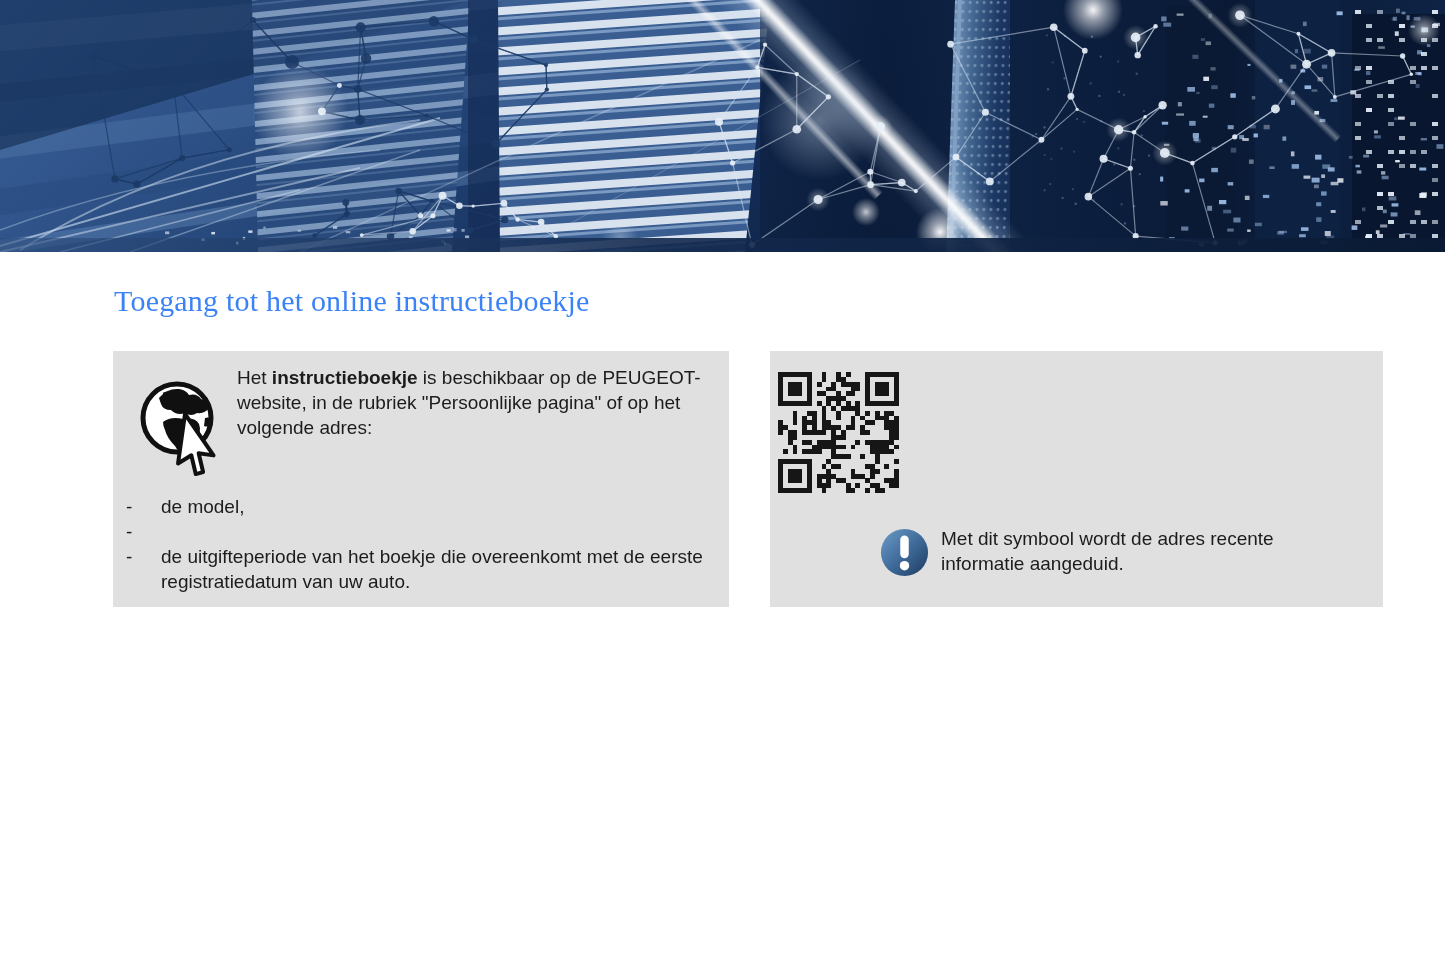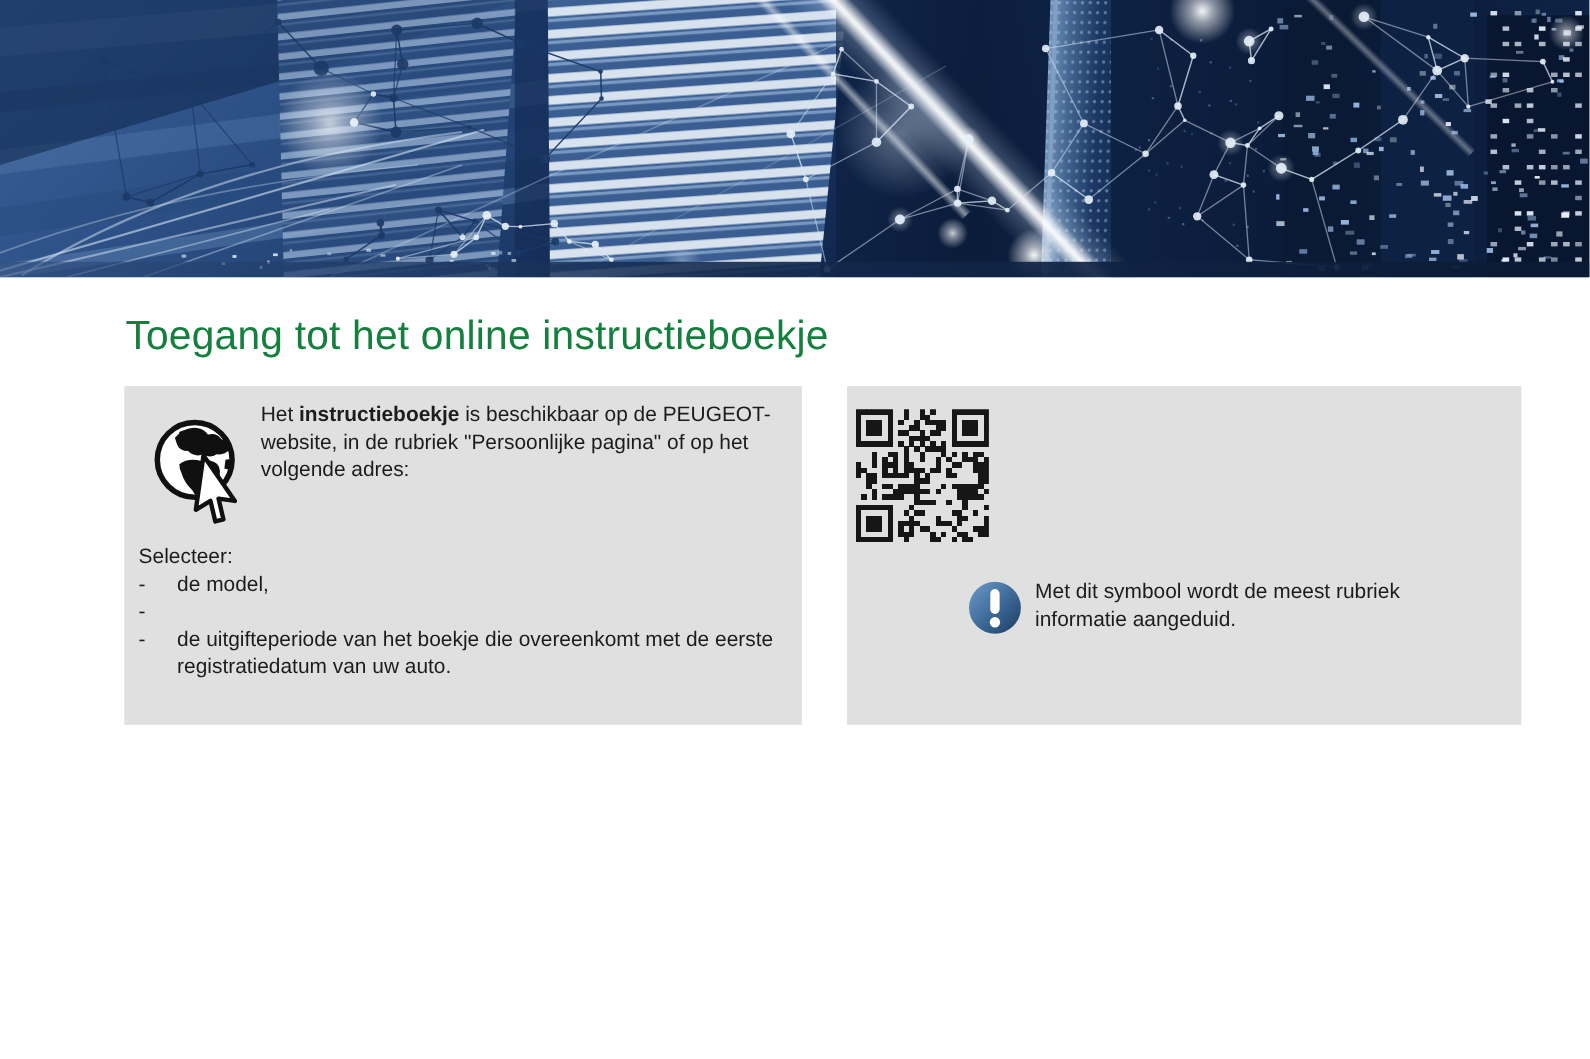--- a/index.html
+++ b/index.html
@@ -5,23 +5,23 @@
   html,body{margin:0;padding:0;}
   body{
     width:1445px;height:963px;background:#ffffff;
     font-family:"Liberation Sans","DejaVu Sans",sans-serif;
     position:relative;overflow:hidden;color:#1c1c1c;
   }
   .hero{position:absolute;left:0;top:0;width:1445px;height:252px;overflow:hidden;background:#16315d;}
   .hero svg{display:block;width:1445px;height:252px;}
   .title{
     position:absolute;left:114px;top:284px;margin:0;
-    font-size:37px;font-weight:400;color:#15803d;letter-spacing:0.2px;white-space:nowrap;
+    font-size:30px;font-weight:400;color:#3b82f6;letter-spacing:0.2px;white-space:nowrap;font-family:Liberation Serif, serif;
   }
-  .box{position:absolute;top:351px;height:308px;background:#e0e0e0;}
+  .box{position:absolute;top:351px;height:256px;background:#e0e0e0;}
   .box-left{left:113px;width:616px;}
   .box-right{left:770px;width:613px;}
   .box p{margin:0;}
   .globe{position:absolute;left:26px;top:27px;width:92px;height:102px;}
   .para{position:absolute;left:124px;top:14px;font-size:19px;line-height:25px;}
   .select{position:absolute;left:13px;top:143px;font-size:19px;line-height:25px;}
   .li{display:flex;}
   .dash{width:35px;flex:0 0 35px;}
   .qr{position:absolute;left:8px;top:21px;width:121px;height:121px;}
   .qr svg{display:block;width:121px;height:121px;}
@@ -689,21 +689,20 @@
       <path d="M24 44 Q32 38 44 41 Q56 39 60 46 Q63 54 57 62 Q52 72 46 74 Q40 76 36 68 Q28 60 26 52 Q24 48 24 44 Z" fill="#101010"></path>
       <path d="M66 40 Q72 38 73 44 Q71 50 65 48 Z" fill="#101010"></path>
       <rect x="24" y="14" width="4" height="3" fill="#101010" transform="rotate(-20 26 15)"></rect>
       <g transform="translate(46,36) rotate(8)">
         <path d="M0,0 L0,50 L12,40 L19,58 L26,55 L19,37 L34,37 Z" fill="#ffffff" stroke="#101010" stroke-width="4" stroke-linejoin="round"></path>
       </g>
     </svg>
   </span>
   <p class="para"><span>Het </span><b>instructieboekje</b><span> is beschikbaar op de PEUGEOT-</span><br><span>website, in de rubriek "Persoonlijke pagina" of op het</span><br><span>volgende adres:</span><br></p>
   <div class="select">
-    <div>Selecteer:</div>
     <div class="li">
       <span class="dash">-</span>
       <span><span>de model,</span></span>
     </div>
     <div class="li">
       <span class="dash">-</span>
     </div>
     <div class="li">
       <span class="dash">-</span>
       <span><span>de uitgifteperiode van het boekje die overeenkomt met de eerste</span><br><span>registratiedatum van uw auto.</span></span>
@@ -1019,14 +1018,14 @@
           <stop offset="0" stop-color="#6e9cc8"></stop>
             <stop offset="0.5" stop-color="#3f6c9b"></stop>
             <stop offset="1" stop-color="#1c3a60"></stop>
         </linearGradient>
       </defs>
       <circle cx="26" cy="26" r="25" fill="url(#gInfo)"></circle>
       <rect x="21.5" y="8" width="9" height="24" rx="4.5" fill="#ffffff"></rect>
       <circle cx="26" cy="40" r="5" fill="#ffffff"></circle>
     </svg>
   </span>
-  <p class="info-text"><span>Met dit symbool wordt de meest rubriek</span><br><span>informatie aangeduid.</span></p>
+  <p class="info-text"><span>Met dit symbool wordt de adres recente</span><br><span>informatie aangeduid.</span></p>
 </section>
 
 </body></html>

